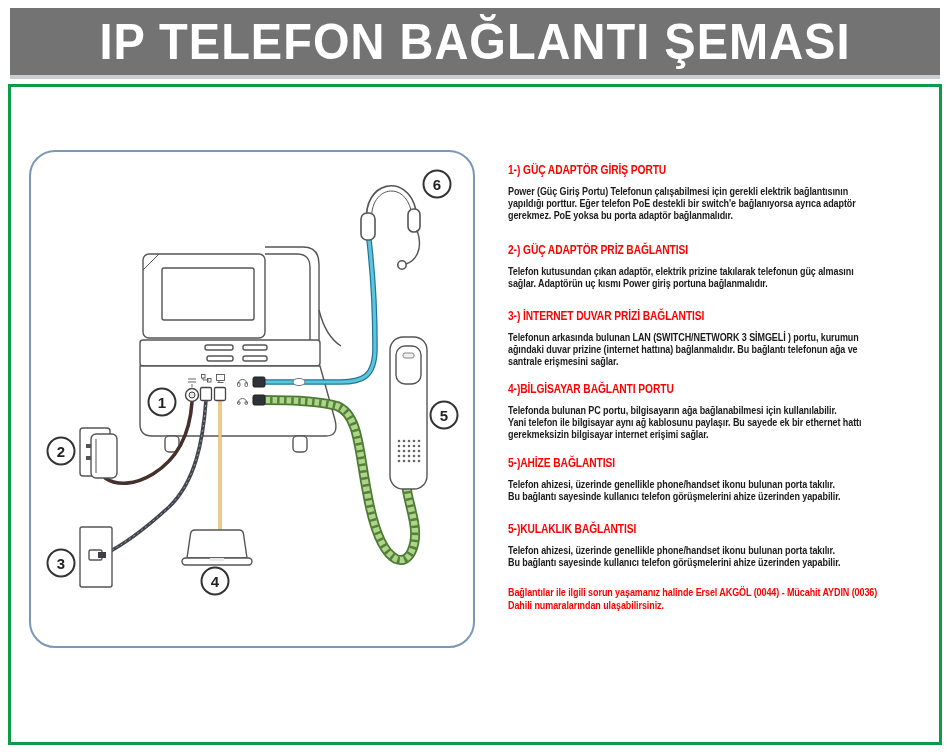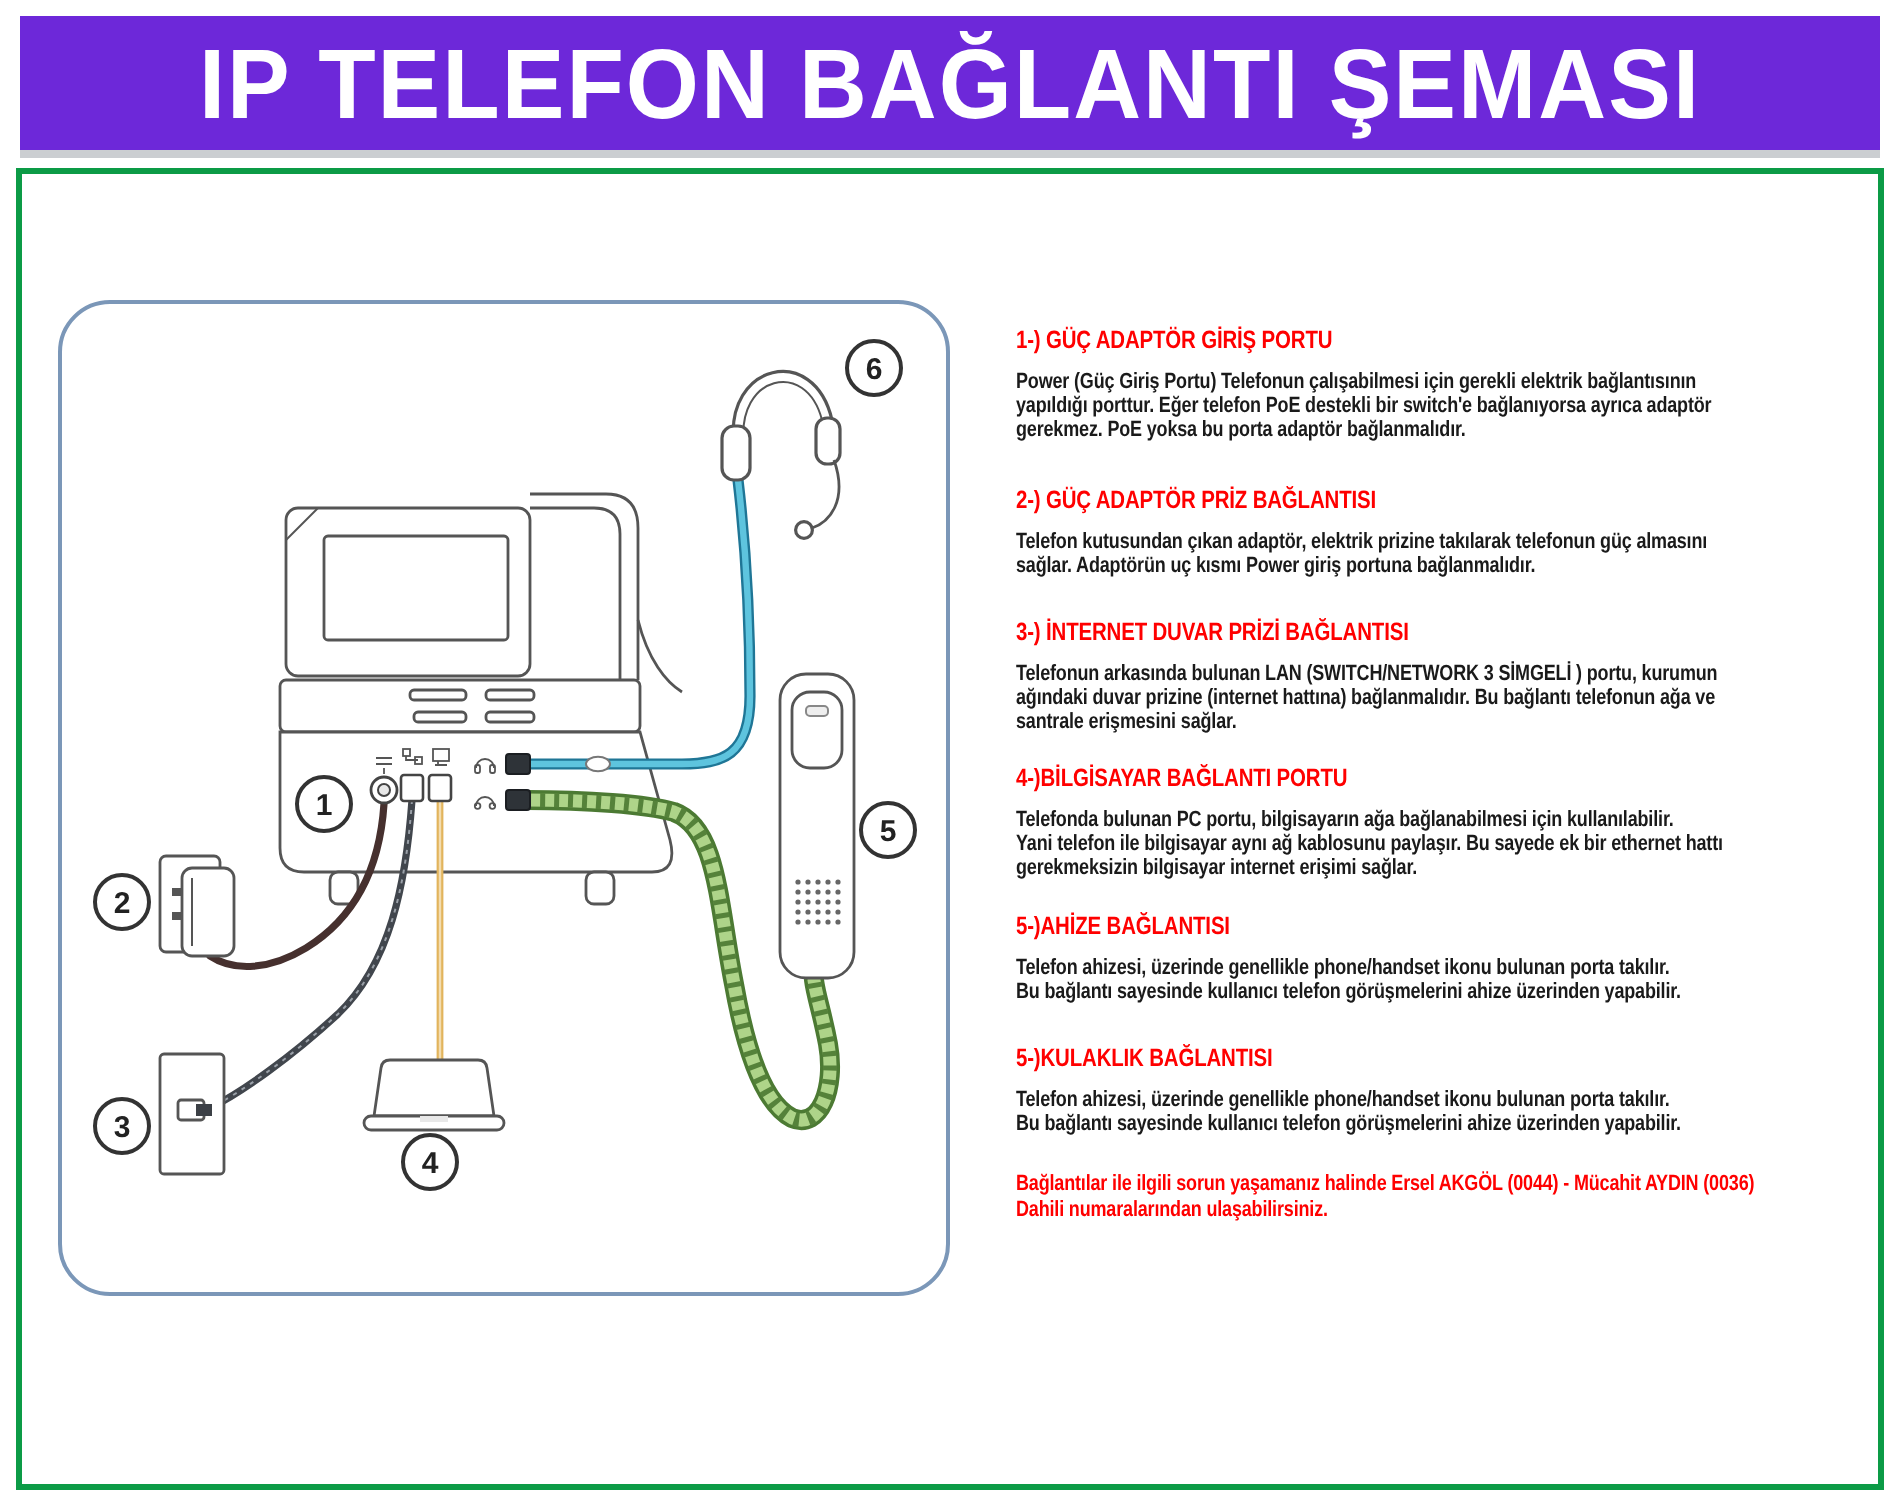--- a/index.html
+++ b/index.html
@@ -3,21 +3,21 @@
 <meta charset="utf-8">
 <style>
   html,body{margin:0;padding:0;}
   body{
     width:950px;height:754px;position:relative;background:#ffffff;
     font-family:"Liberation Sans","DejaVu Sans",sans-serif;
     overflow:hidden;
   }
   .header-band{
     position:absolute;left:10px;top:8px;width:930px;height:67px;
-    background:#6d28d9;display:flex;align-items:center;justify-content:center;
+    background:#737373;display:flex;align-items:center;justify-content:center;
     box-shadow:0 4px 0 rgba(160,165,172,.55);
   }
   .header-title{
     color:#ffffff;font-weight:bold;font-size:47px;letter-spacing:1px;
     white-space:nowrap;transform:scaleY(1.05);
   }
   .main-box{
     position:absolute;left:8px;top:84px;width:928px;height:655px;
     border:3px solid #0C9B46;background:#ffffff;
   }

